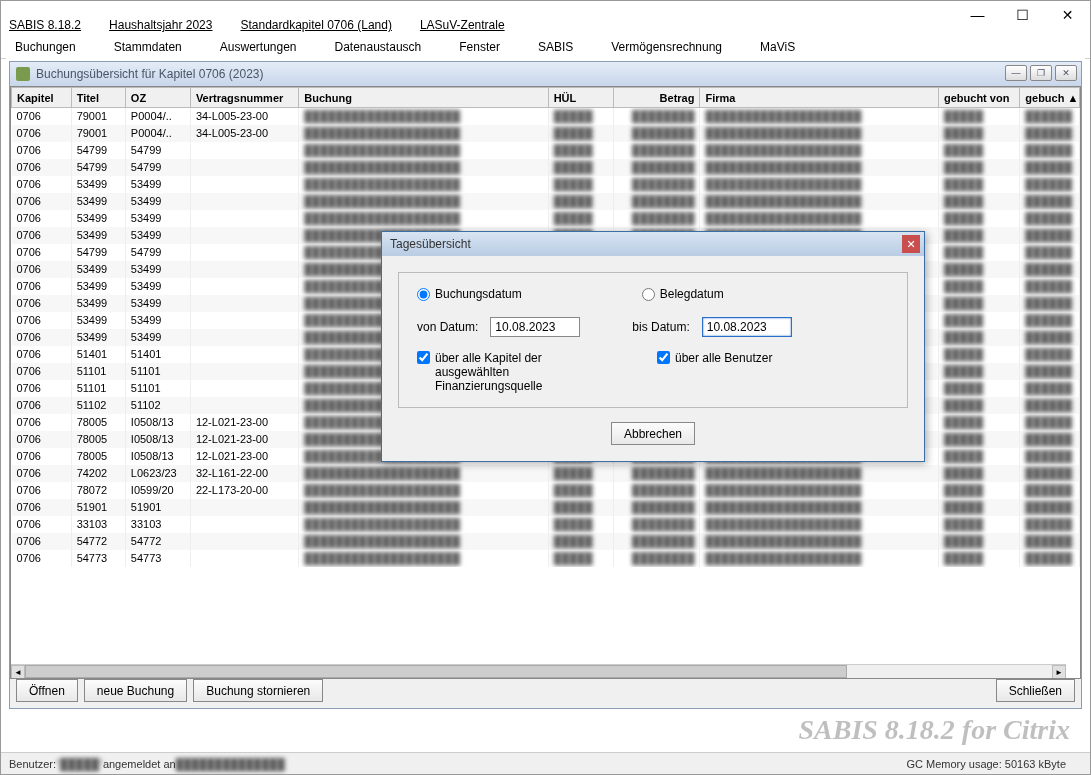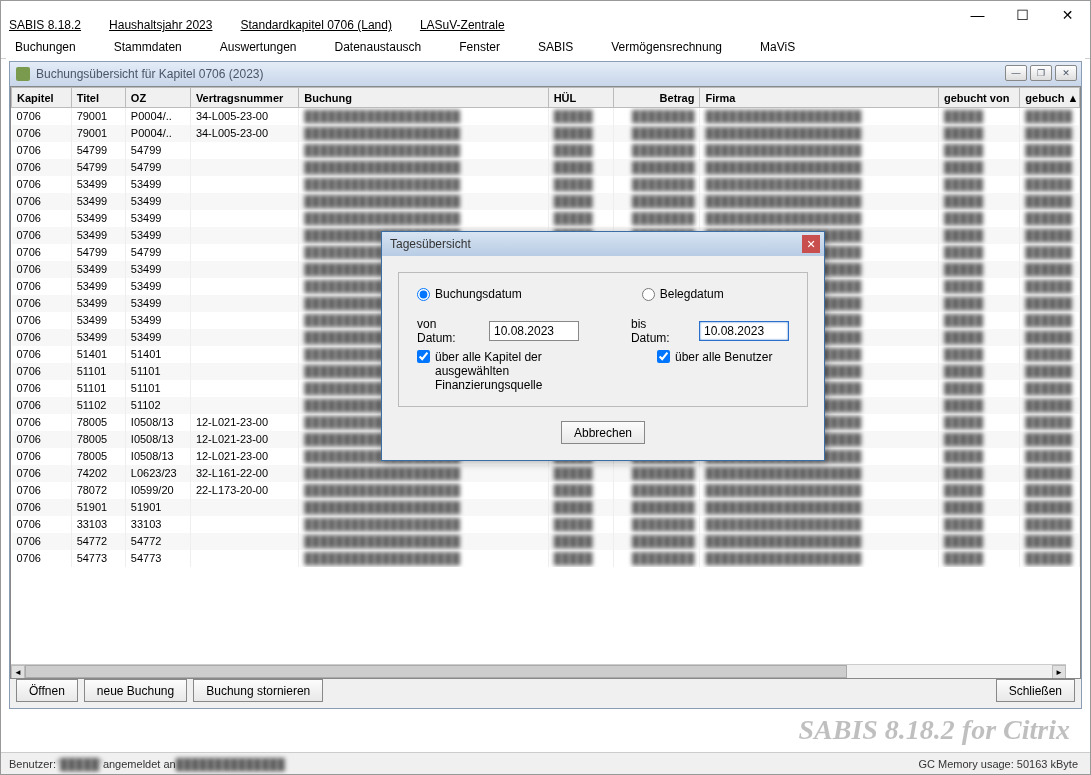--- a/index.html
+++ b/index.html
@@ -26,31 +26,31 @@
 .scroll-h { position: absolute; bottom: 0; left: 0; right: 14px; height: 14px; background: #f0f0f0; border-top: 1px solid #ccc; display: flex; }
 .scroll-h .arrow { width: 14px; height: 14px; background: #e0e0e0; border: 1px solid #bbb; display: flex; align-items: center; justify-content: center; font-size: 8px; }
 .scroll-h .track { flex: 1; position: relative; }
 .scroll-h .thumb { position: absolute; left: 0; top: 0; bottom: 0; width: 80%; background: #cdcdcd; border: 1px solid #aaa; }
 .filter-bar { margin: 2px 6px 6px; padding: 8px; border: 1px solid #bbb; background: #f0f0f0; display: flex; align-items: center; gap: 8px; font-size: 12px; }
 .filter-bar input[type=text] { border: 1px solid #888; height: 20px; padding: 0 3px; font-size: 12px; }
 .filter-bar label.cb { display: flex; align-items: center; gap: 3px; }
 .bottom-btns { margin: 0 6px 6px; display: flex; gap: 6px; }
 button.win { padding: 3px 12px; background: linear-gradient(#fcfcfc,#e8e8e8); border: 1px solid #888; font-size: 12px; cursor: pointer; min-width: 60px; height: 23px; }
 .statusbar { position: absolute; bottom: 0; left: 0; right: 0; height: 22px; background: #f0f0f0; border-top: 1px solid #ccc; display: flex; align-items: center; padding: 0 8px; font-size: 11px; color: #333; }
-.statusbar .gc { position: absolute; right: 12px; }
+.statusbar .gc { position: absolute; right: 24px; }
 .watermark { position: absolute; right: 20px; bottom: 28px; font-size: 28px; font-style: italic; color: rgba(0,0,0,0.25); font-weight: bold; text-shadow: 1px 1px 2px rgba(255,255,255,0.8); pointer-events: none; font-family: Georgia, serif; }
 
-.dialog { position: absolute; left: 380px; top: 230px; width: 444px; background: #f0f0f0; border: 1px solid #3a6ea5; box-shadow: 2px 2px 8px rgba(0,0,0,0.3); z-index: 10; }
+.dialog { position: absolute; left: 380px; top: 230px; width: 544px; background: #f0f0f0; border: 1px solid #3a6ea5; box-shadow: 2px 2px 8px rgba(0,0,0,0.3); z-index: 10; }
 .dialog-title { height: 24px; background: linear-gradient(#d7e4f2, #b8cce4); display: flex; align-items: center; padding: 0 8px; font-size: 12px; color: #333; position: relative; }
 .dialog-close { position: absolute; right: 4px; top: 3px; width: 18px; height: 18px; background: #c94f4f; color: #fff; display: flex; align-items: center; justify-content: center; font-size: 11px; cursor: pointer; }
 .dialog-body { padding: 16px; }
 .dialog-group { border: 1px solid #bbb; padding: 14px 18px; background: #f0f0f0; }
 .radio-row { display: flex; gap: 120px; margin-bottom: 16px; }
 .radio-row label { display: flex; align-items: center; gap: 5px; font-size: 12px; }
-.date-row { display: flex; align-items: center; gap: 12px; margin-bottom: 5px; font-size: 12px; }
+.date-row { display: flex; align-items: center; gap: 12px; margin-bottom: 14px; font-size: 12px; }
 .date-row input { width: 90px; height: 20px; border: 1px solid #888; padding: 0 4px; font-size: 12px; }
 .date-row .sel { border: 1px solid #2a6fc9; box-shadow: 0 0 2px #2a6fc9 inset; }
 .check-row { display: flex; gap: 40px; font-size: 12px; }
 .check-row label { display: flex; align-items: flex-start; gap: 5px; max-width: 200px; }
 .dialog-buttons { display: flex; justify-content: center; margin-top: 14px; gap: 14px; }
 .dialog-buttons .right { display: flex; gap: 10px; }
 .right-align { text-align: right; }
 </style>
 </head>
 <body>

